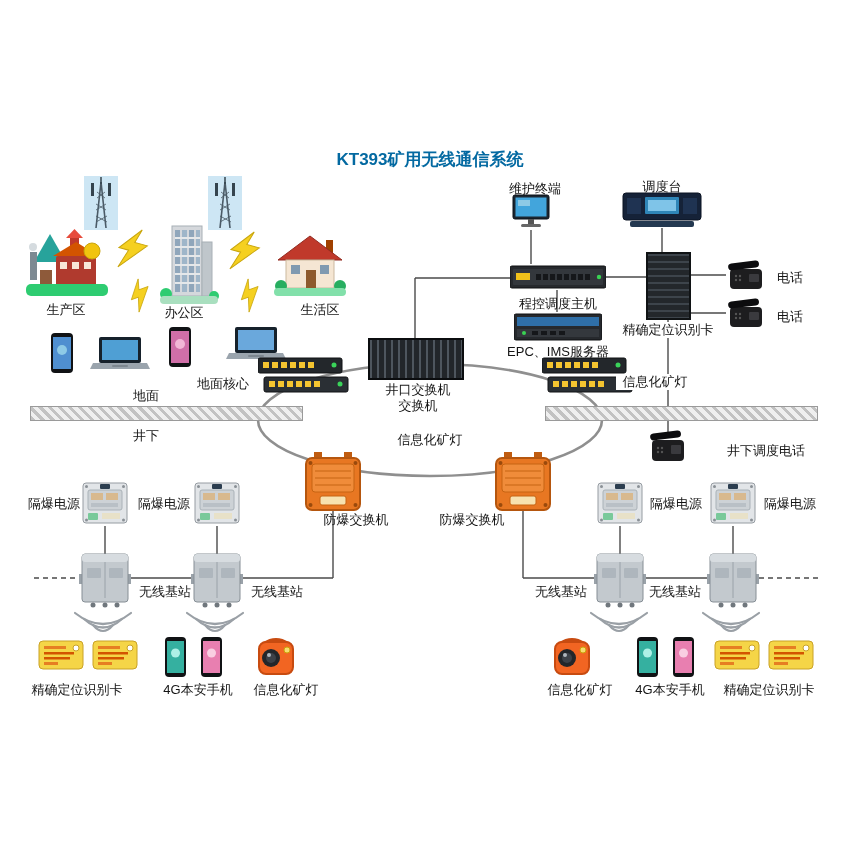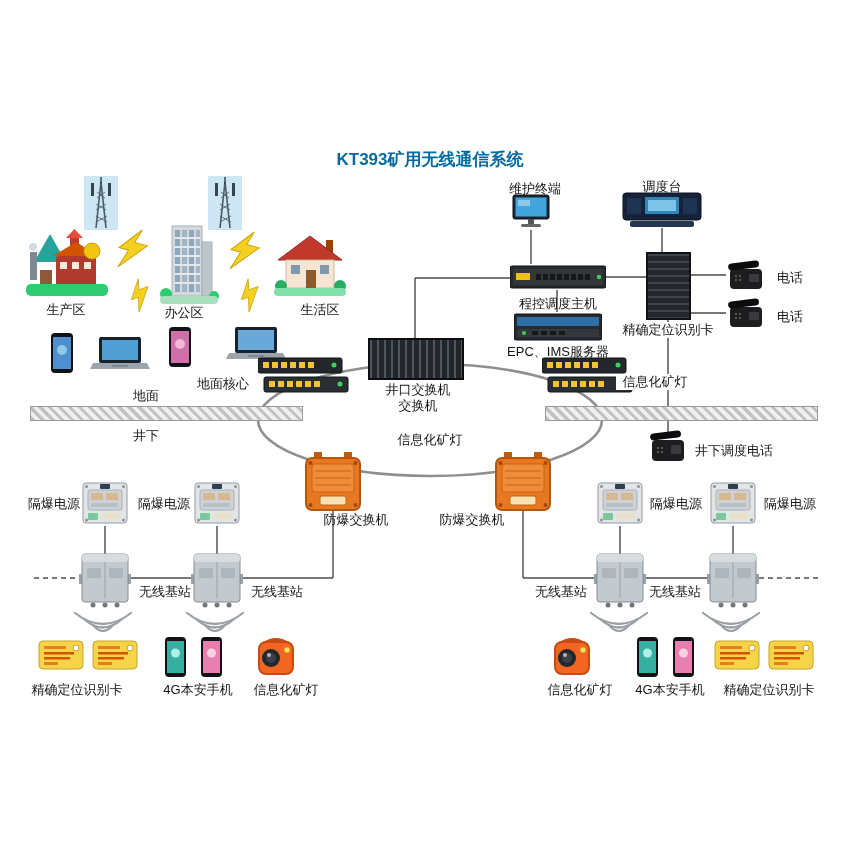--- a/index.html
+++ b/index.html
@@ -612,21 +612,21 @@
   <div class="lbl" style="left:290px;top:302px;width:60px">生活区</div>
   <div class="lbl" style="left:124px;top:388px;width:44px">地面</div>
   <div class="lbl" style="left:184px;top:376px;width:78px">地面核心</div>
   <div class="lbl" style="left:376px;top:382px;width:84px">
     <div>井口交换机</div>
     <div>交换机</div>
   </div>
   <div class="lbl bg" style="left:616px;top:374px;width:78px">信息化矿灯</div>
   <div class="lbl" style="left:396px;top:432px;width:68px">信息化矿灯</div>
   <div class="lbl" style="left:124px;top:428px;width:44px">井下</div>
-  <div class="lbl" style="left:688px;top:443px;width:92px">井下调度电话</div>
+  <div class="lbl" style="left:720px;top:443px;width:92px">井下调度电话</div>
   <div class="lbl" style="left:316px;top:512px;width:80px">防爆交换机</div>
   <div class="lbl" style="left:432px;top:512px;width:80px">防爆交换机</div>
   <div class="lbl" style="left:26px;top:496px;width:56px">隔爆电源</div>
   <div class="lbl" style="left:136px;top:496px;width:56px">隔爆电源</div>
   <div class="lbl" style="left:648px;top:496px;width:56px">隔爆电源</div>
   <div class="lbl" style="left:762px;top:496px;width:56px">隔爆电源</div>
   <div class="lbl" style="left:136px;top:584px;width:58px">无线基站</div>
   <div class="lbl" style="left:248px;top:584px;width:58px">无线基站</div>
   <div class="lbl" style="left:532px;top:584px;width:58px">无线基站</div>
   <div class="lbl" style="left:646px;top:584px;width:58px">无线基站</div>

